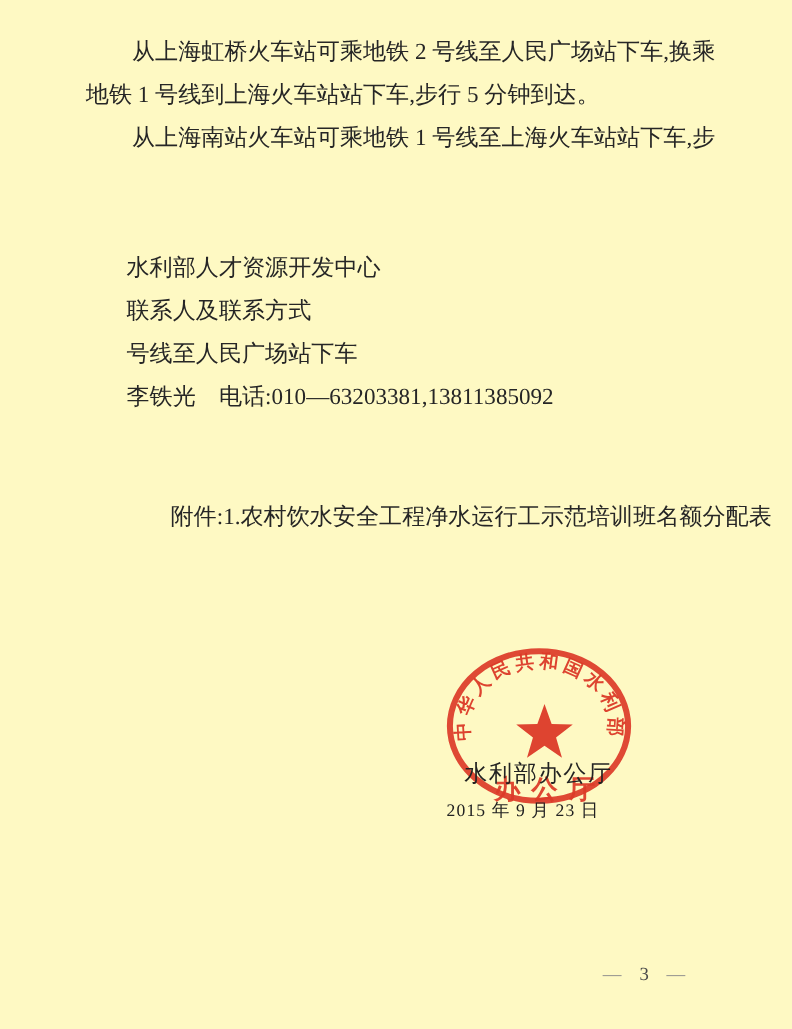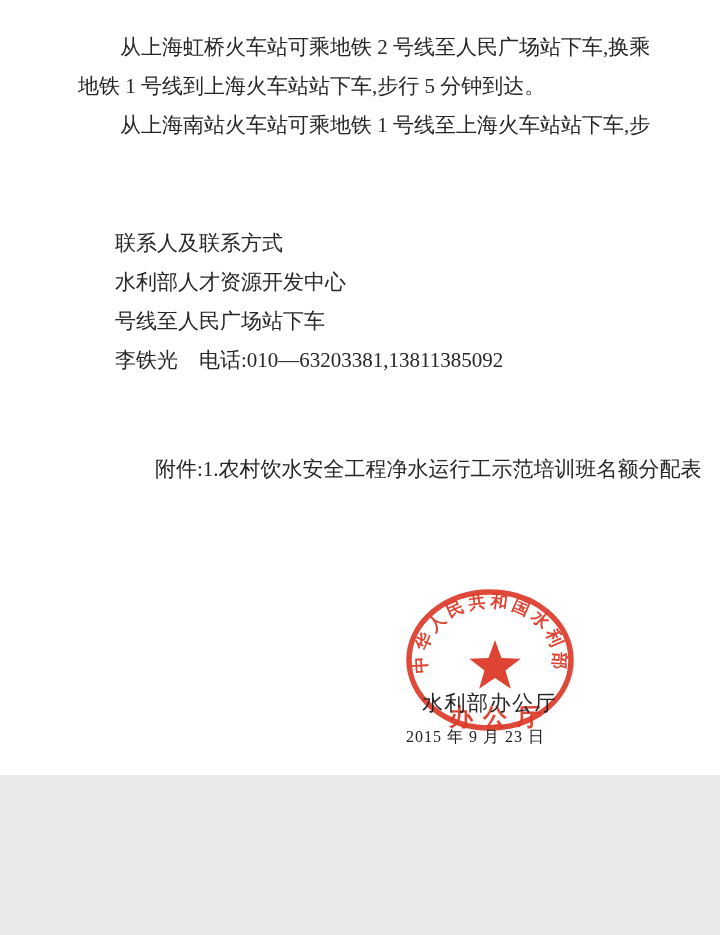--- a/index.html
+++ b/index.html
@@ -1,20 +1,20 @@
 <!DOCTYPE html>
 <html><head>
 <meta charset="utf-8">
 <style>
   html,body{margin:0;padding:0;background:#e9e9e7;}
   .page{
     position:relative;
-    width:720px;height:775px;
+    width:720px;height:935px;
     margin:0 auto;
-    background:#ffffff;
+    background:#fef9c3;
     font-family:"Liberation Serif","DejaVu Serif",serif;
     color:#262626;
     overflow:hidden;
   }
   
   .bodytext{
     position:absolute;left:78px;top:28px;width:567px;
     font-size:21px;line-height:39px;
   }
   .line{white-space:nowrap;}
@@ -69,22 +69,22 @@
 
 <div class="page">
 
   <div class="bodytext">
     <div class="line fill indent">从上海虹桥火车站可乘地铁 2 号线至人民广场站下车,换乘</div>
     <div class="line">地铁 1 号线到上海火车站站下车,步行 5 分钟到达。</div>
     <div class="line fill indent">从上海南站火车站可乘地铁 1 号线至上海火车站站下车,步</div>
   </div>
 
   <div class="contact">
+    <div class="line">水利部人才资源开发中心</div>
     <div class="line">联系人及联系方式</div>
-    <div class="line">水利部人才资源开发中心</div>
     <div class="line">号线至人民广场站下车</div>
     <div class="line">李铁光　电话:010—63203381,13811385092</div>
   </div>
 
   <div class="attach">
     <div class="line"><span>附件:</span><span>1.农村饮水安全工程净水运行工示范培训班名额分配表</span></div>
   </div>
 
   <svg class="seal" viewBox="0 0 174 154" aria-hidden="true">
     <ellipse cx="87" cy="74" rx="81" ry="68" fill="none" stroke="#dc3a28" stroke-width="5.5" opacity="0.92"></ellipse>

